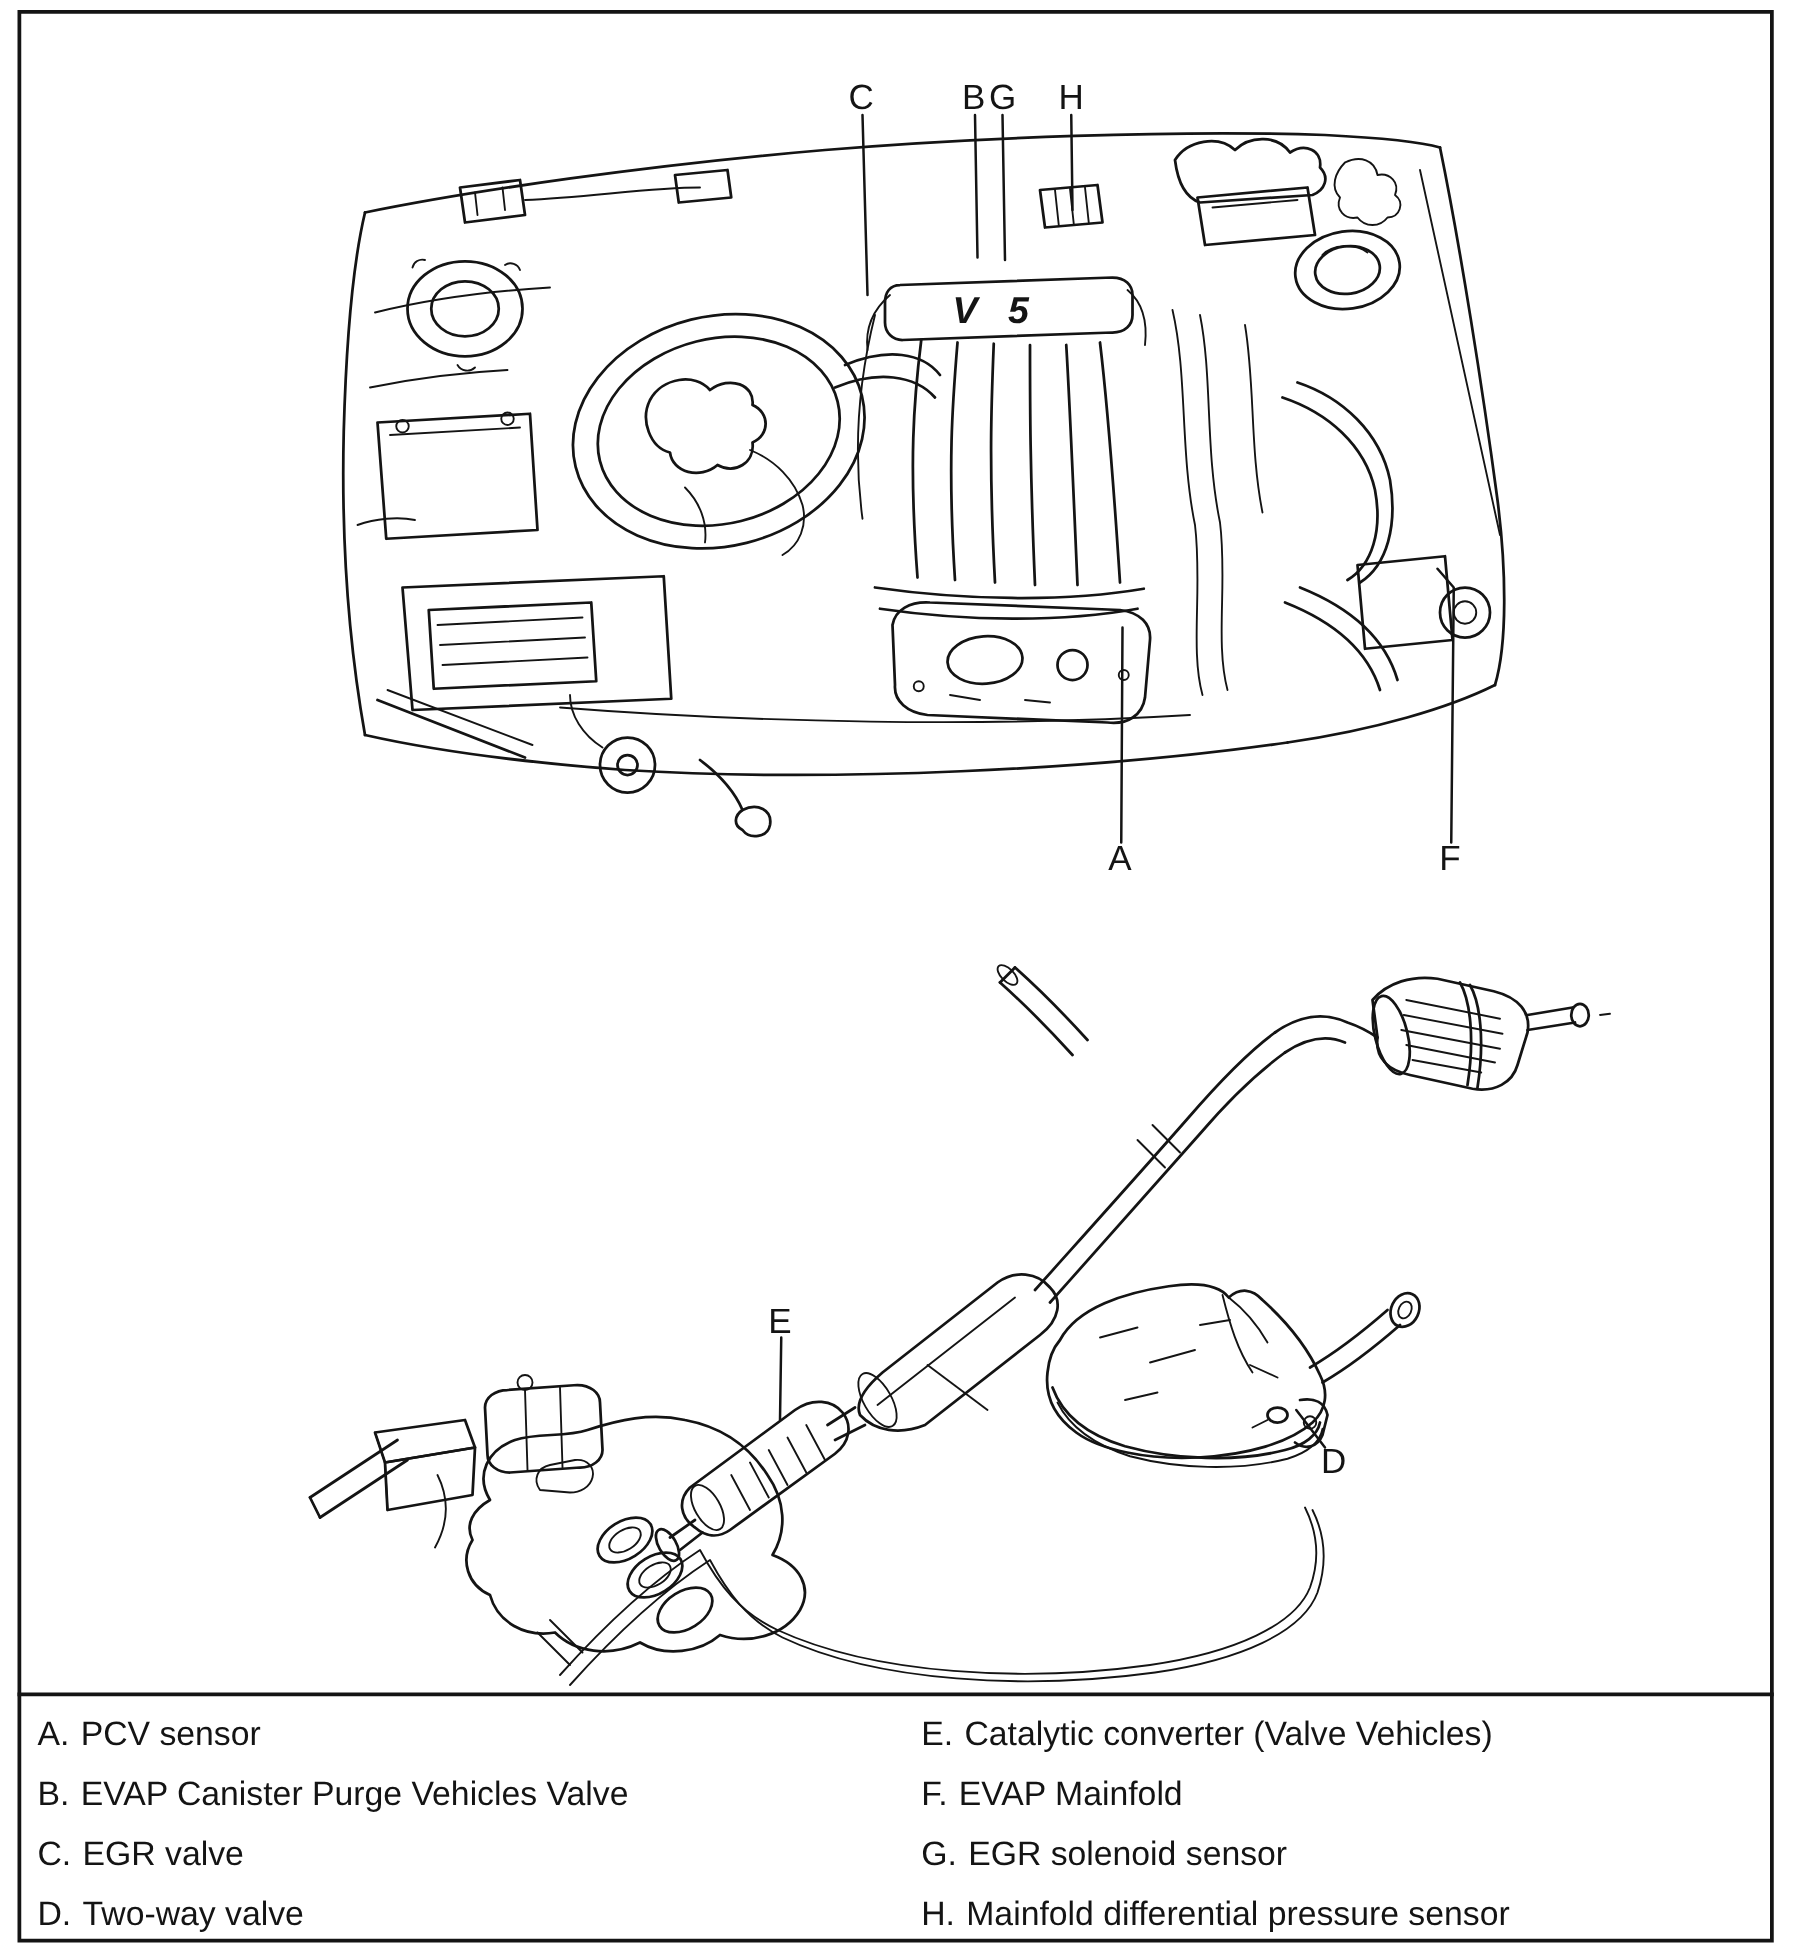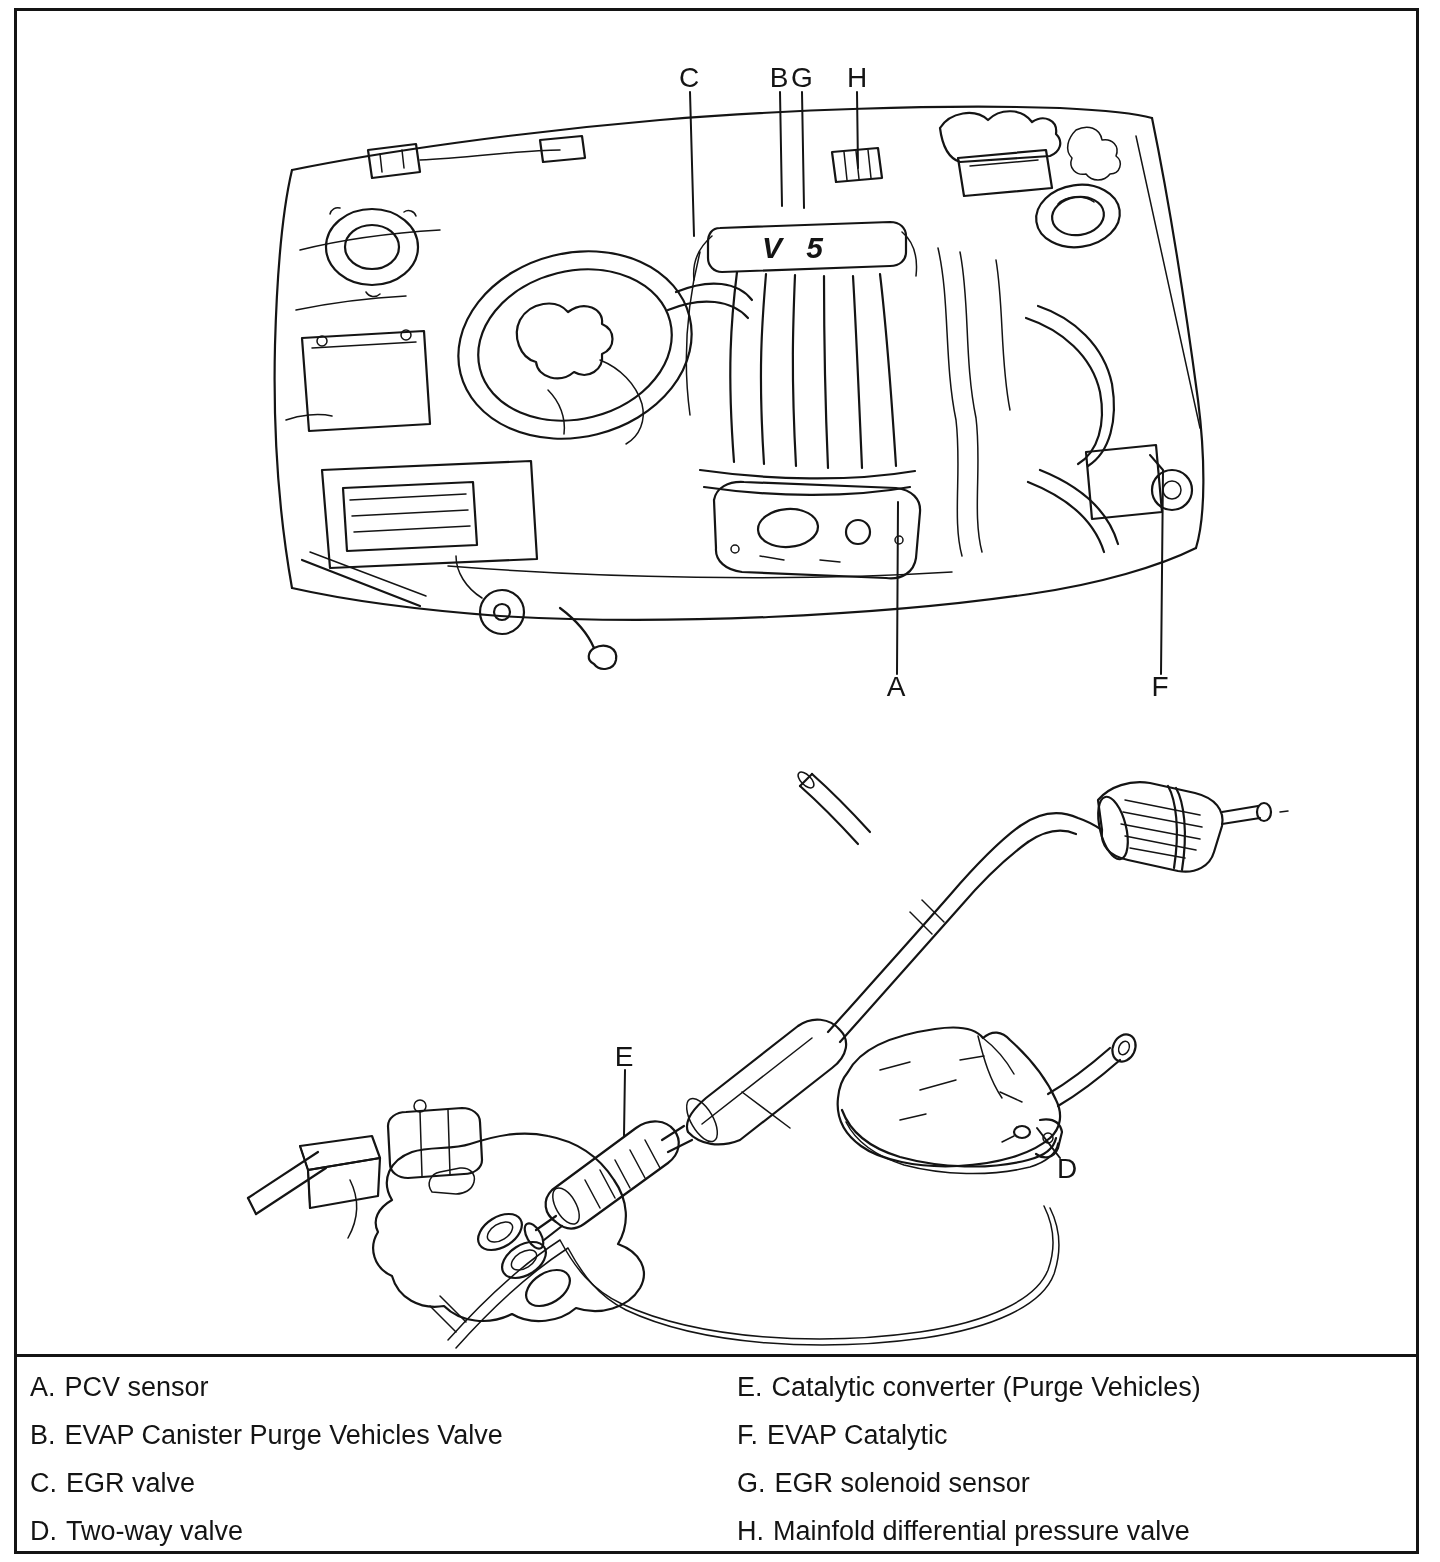--- a/index.html
+++ b/index.html
@@ -301,29 +301,29 @@
     <div class="legend-item" style="left:30px;top:1468px;">
       <span class="key">C.</span>
       <span class="lbl">EGR valve</span>
     </div>
     <div class="legend-item" style="left:30px;top:1516px;">
       <span class="key">D.</span>
       <span class="lbl">Two-way valve</span>
     </div>
     <div class="legend-item" style="left:737px;top:1372px;">
       <span class="key">E.</span>
-      <span class="lbl">Catalytic converter (Purge Vehicles)</span>
+      <span class="lbl">Catalytic converter (Valve Vehicles)</span>
     </div>
     <div class="legend-item" style="left:737px;top:1420px;">
       <span class="key">F.</span>
-      <span class="lbl">EVAP Catalytic</span>
+      <span class="lbl">EVAP Mainfold</span>
     </div>
     <div class="legend-item" style="left:737px;top:1468px;">
       <span class="key">G.</span>
       <span class="lbl">EGR solenoid sensor</span>
     </div>
     <div class="legend-item" style="left:737px;top:1516px;">
       <span class="key">H.</span>
-      <span class="lbl">Mainfold differential pressure valve</span>
+      <span class="lbl">Mainfold differential pressure sensor</span>
     </div>
   </div>
 
 </div>
 
 </body></html>

